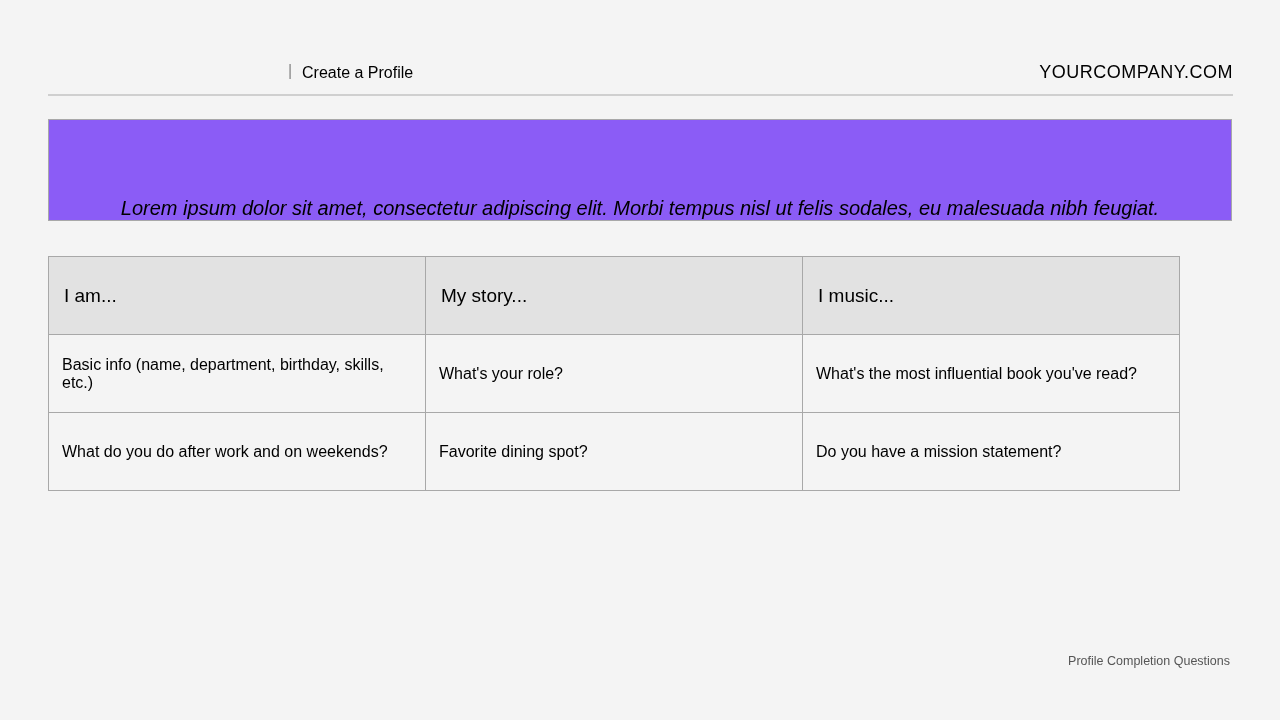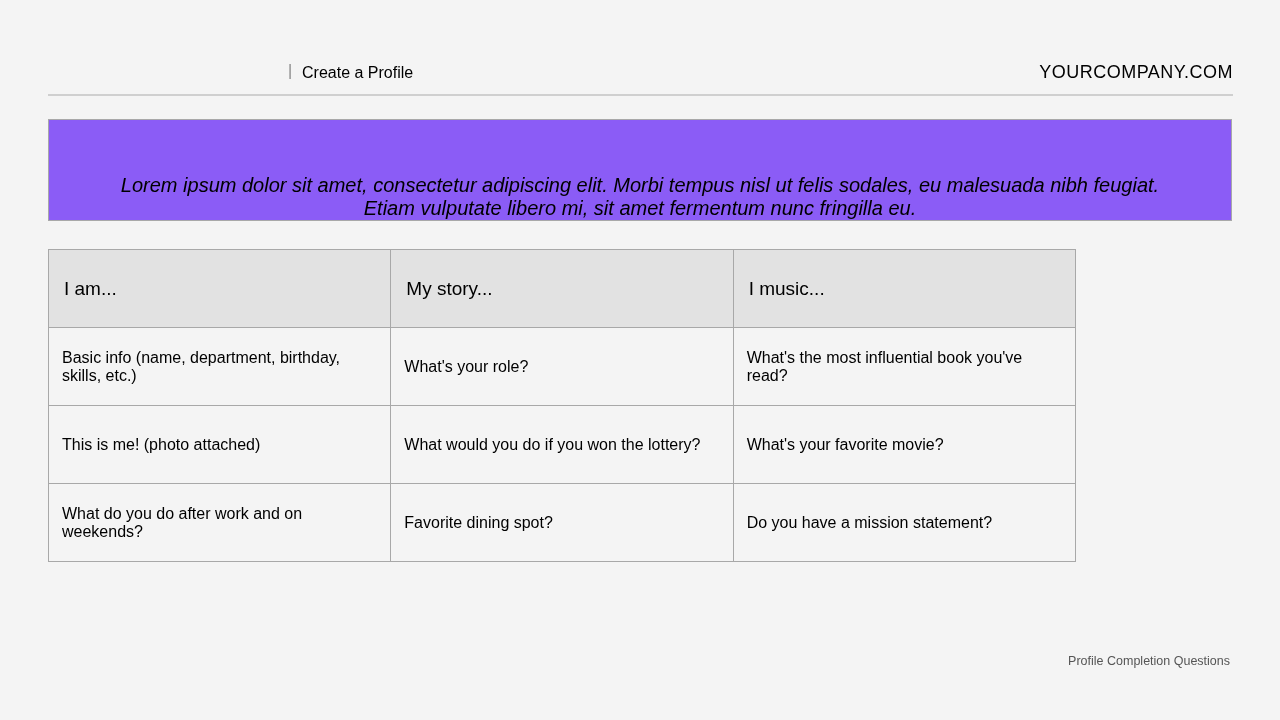--- a/index.html
+++ b/index.html
@@ -30,21 +30,21 @@
     position: absolute; right: 0; top: 12px;
     font-size: 18px; letter-spacing: 0.5px;
   }
   .intro {
     position: absolute; left: 48px; top: 119px; width: 1182px; height: 100px;
     background: #8b5cf6; border: 1px solid #a8a8a8;
     display: flex; flex-direction: column; justify-content: flex-end; align-items: center;
     font-style: italic; font-size: 20px; line-height: 23px;
   }
   table {
-    position: absolute; left: 48px; top: 249px; width: 1028px;
+    position: absolute; left: 48px; top: 256px; width: 1132px;
     border-collapse: collapse; table-layout: fixed; padding-left: 45px;
   }
   th, td {
     border: 1px solid #a8a8a8; text-align: left; vertical-align: middle;
   }
   th {
     background: #e2e2e2; height: 77px; padding: 0 15px;
     font-size: 19px; font-weight: normal;
   }
   td {
@@ -59,43 +59,37 @@
 <body>
 
 <div class="header">
   <div class="sep">|</div>
   <div class="subtitle">Create a Profile</div>
   <div class="company">YOURCOMPANY.COM</div>
 </div>
 
 <div class="intro">
   <div>Lorem ipsum dolor sit amet, consectetur adipiscing elit. Morbi tempus nisl ut felis sodales, eu malesuada nibh feugiat.</div>
-  <div>Etiam vulputate libero mi, sit amet fermentum nunc fringilla eu.</div>
 </div>
 
 <table>
   <thead>
     <tr>
       <th>I am...</th>
       <th>My story...</th>
       <th>I music...</th>
     </tr>
   </thead>
   <tbody>
     <tr>
       <td>Basic info (name, department, birthday, skills, etc.)</td>
       <td>What's your role?</td>
       <td>What's the most influential book you've read?</td>
     </tr>
     <tr>
-      <td>This is me! (photo attached)</td>
-      <td>What would you do if you won the lottery?</td>
-      <td>What's your favorite movie?</td>
-    </tr>
-    <tr>
       <td>What do you do after work and on weekends?</td>
       <td>Favorite dining spot?</td>
       <td>Do you have a mission statement?</td>
     </tr>
   </tbody>
 </table>
 
 <div class="footer">Profile Completion Questions</div>
 
 </body></html>

